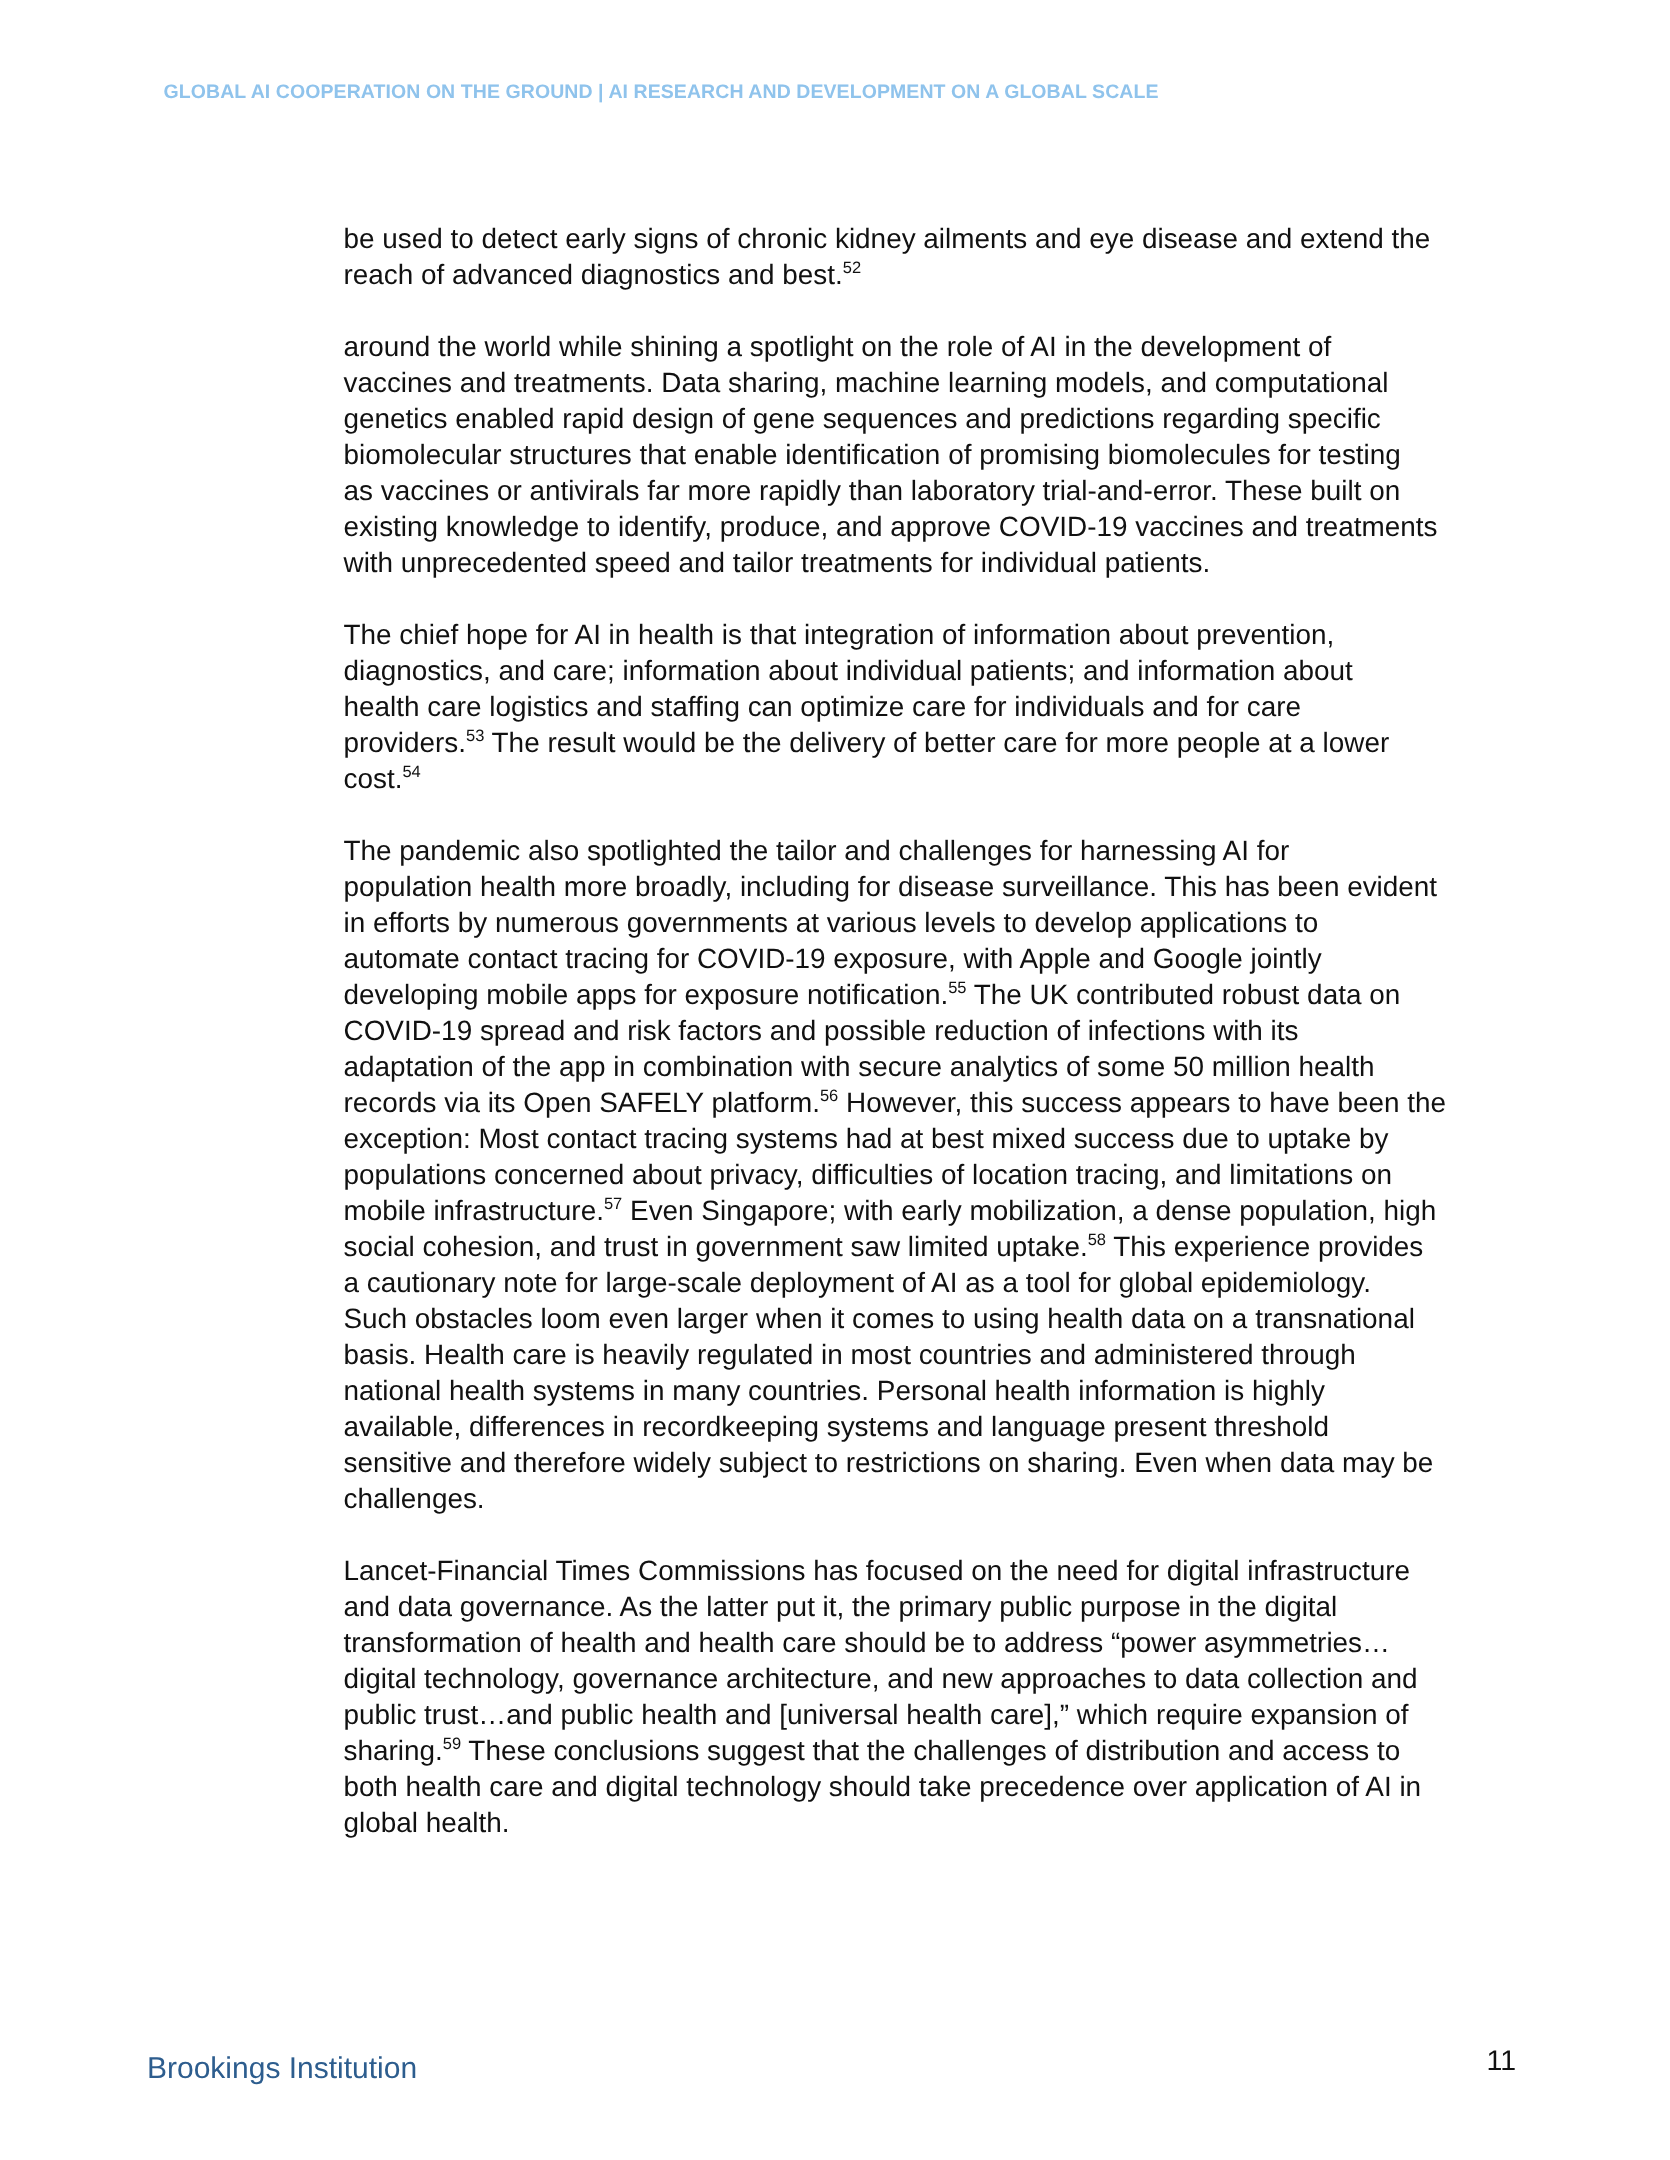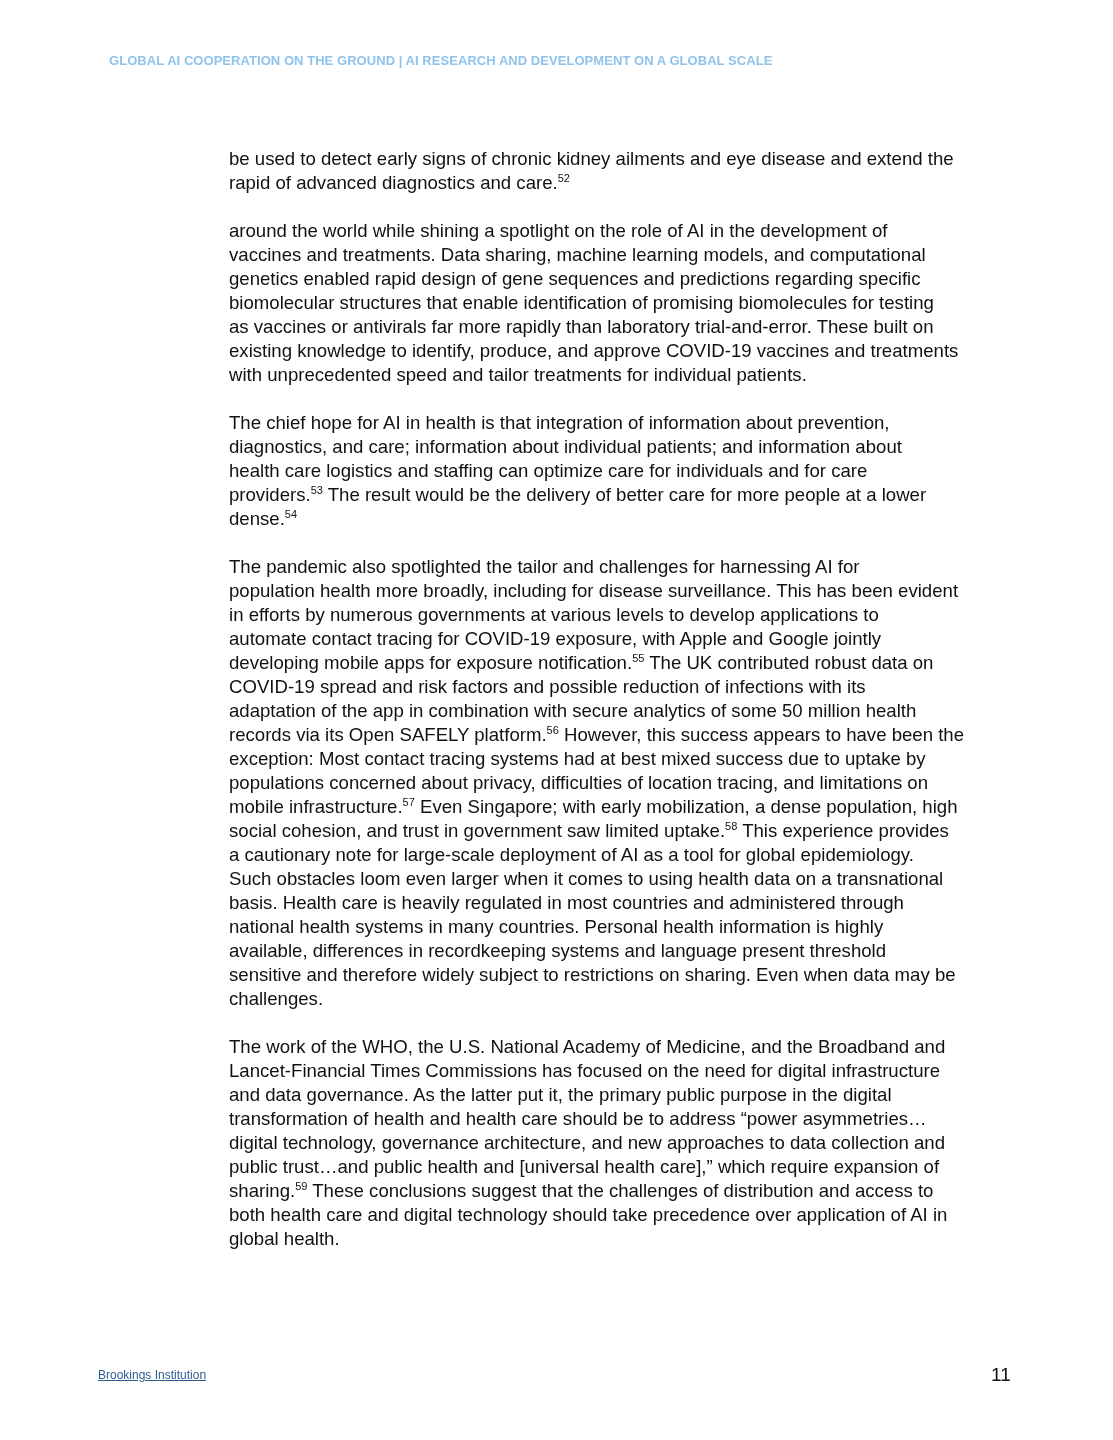--- a/index.html
+++ b/index.html
@@ -4,48 +4,48 @@
 <style>
   html, body { margin: 0; padding: 0; background: #ffffff; }
   body { width: 1113px; height: 1440px; position: relative; overflow: hidden;
          font-family: "Liberation Sans", sans-serif; color: #111111; }
   .running-header { position: absolute; left: 98px; top: 53px; font-size: 13px; font-weight: bold;
                     color: #8fc3ec; letter-spacing: 0.05px; white-space: nowrap; margin-left: 11px; }
   .body-text { position: absolute; left: 229px; top: 130px; width: 800px; }
   .para { margin: 17px 0 24px 0; font-size: 18.6px; line-height: 24px; white-space: nowrap; }
   .para .line { display: block; }
   sup { font-size: 11px; line-height: 0; vertical-align: 7px; }
-  .footer-left { position: absolute; left: 98px; top: 1368px; font-size: 12px; color: #2d5d8e; text-decoration: underline; }
+  .footer-left { position: absolute; left: 98px; top: 1368px; font-size: 20px; color: #2d5d8e; }
   .footer-right { position: absolute; left: 991px; top: 1364px; font-size: 19px; color: #111111; }
 </style>
 </head>
 <body>
 
 <div class="running-header">GLOBAL AI COOPERATION ON THE GROUND | AI RESEARCH AND DEVELOPMENT ON A GLOBAL SCALE</div>
 
 <div class="body-text" id="body-text">
     <p class="para">
       <span class="line"><span>be used to detect early signs of chronic kidney ailments and eye disease and extend the</span></span>
-      <span class="line"><span>rapid of advanced diagnostics and care.</span><sup>52</sup></span>
+      <span class="line"><span>reach of advanced diagnostics and best.</span><sup>52</sup></span>
     </p>
     <p class="para">
       <span class="line"><span>around the world while shining a spotlight on the role of AI in the development of</span></span>
       <span class="line"><span>vaccines and treatments. Data sharing, machine learning models, and computational</span></span>
       <span class="line"><span>genetics enabled rapid design of gene sequences and predictions regarding specific</span></span>
       <span class="line"><span>biomolecular structures that enable identification of promising biomolecules for testing</span></span>
       <span class="line"><span>as vaccines or antivirals far more rapidly than laboratory trial-and-error. These built on</span></span>
       <span class="line"><span>existing knowledge to identify, produce, and approve COVID-19 vaccines and treatments</span></span>
       <span class="line"><span>with unprecedented speed and tailor treatments for individual patients.</span></span>
     </p>
     <p class="para">
       <span class="line"><span>The chief hope for AI in health is that integration of information about prevention,</span></span>
       <span class="line"><span>diagnostics, and care; information about individual patients; and information about</span></span>
       <span class="line"><span>health care logistics and staffing can optimize care for individuals and for care</span></span>
       <span class="line"><span>providers.</span><sup>53</sup><span> The result would be the delivery of better care for more people at a lower</span></span>
-      <span class="line"><span>dense.</span><sup>54</sup></span>
+      <span class="line"><span>cost.</span><sup>54</sup></span>
     </p>
     <p class="para">
       <span class="line"><span>The pandemic also spotlighted the tailor and challenges for harnessing AI for</span></span>
       <span class="line"><span>population health more broadly, including for disease surveillance. This has been evident</span></span>
       <span class="line"><span>in efforts by numerous governments at various levels to develop applications to</span></span>
       <span class="line"><span>automate contact tracing for COVID-19 exposure, with Apple and Google jointly</span></span>
       <span class="line"><span>developing mobile apps for exposure notification.</span><sup>55</sup><span> The UK contributed robust data on</span></span>
       <span class="line"><span>COVID-19 spread and risk factors and possible reduction of infections with its</span></span>
       <span class="line"><span>adaptation of the app in combination with secure analytics of some 50 million health</span></span>
       <span class="line"><span>records via its Open SAFELY platform.</span><sup>56</sup><span> However, this success appears to have been the</span></span>
@@ -55,21 +55,20 @@
       <span class="line"><span>social cohesion, and trust in government saw limited uptake.</span><sup>58</sup><span> This experience provides</span></span>
       <span class="line"><span>a cautionary note for large-scale deployment of AI as a tool for global epidemiology.</span></span>
       <span class="line"><span>Such obstacles loom even larger when it comes to using health data on a transnational</span></span>
       <span class="line"><span>basis. Health care is heavily regulated in most countries and administered through</span></span>
       <span class="line"><span>national health systems in many countries. Personal health information is highly</span></span>
       <span class="line"><span>available, differences in recordkeeping systems and language present threshold</span></span>
       <span class="line"><span>sensitive and therefore widely subject to restrictions on sharing. Even when data may be</span></span>
       <span class="line"><span>challenges.</span></span>
     </p>
     <p class="para">
-      <span class="line"><span>The work of the WHO, the U.S. National Academy of Medicine, and the Broadband and</span></span>
       <span class="line"><span>Lancet-Financial Times Commissions has focused on the need for digital infrastructure</span></span>
       <span class="line"><span>and data governance. As the latter put it, the primary public purpose in the digital</span></span>
       <span class="line"><span>transformation of health and health care should be to address “power asymmetries…</span></span>
       <span class="line"><span>digital technology, governance architecture, and new approaches to data collection and</span></span>
       <span class="line"><span>public trust…and public health and [universal health care],” which require expansion of</span></span>
       <span class="line"><span>sharing.</span><sup>59</sup><span> These conclusions suggest that the challenges of distribution and access to</span></span>
       <span class="line"><span>both health care and digital technology should take precedence over application of AI in</span></span>
       <span class="line"><span>global health.</span></span>
     </p>
   </div>

